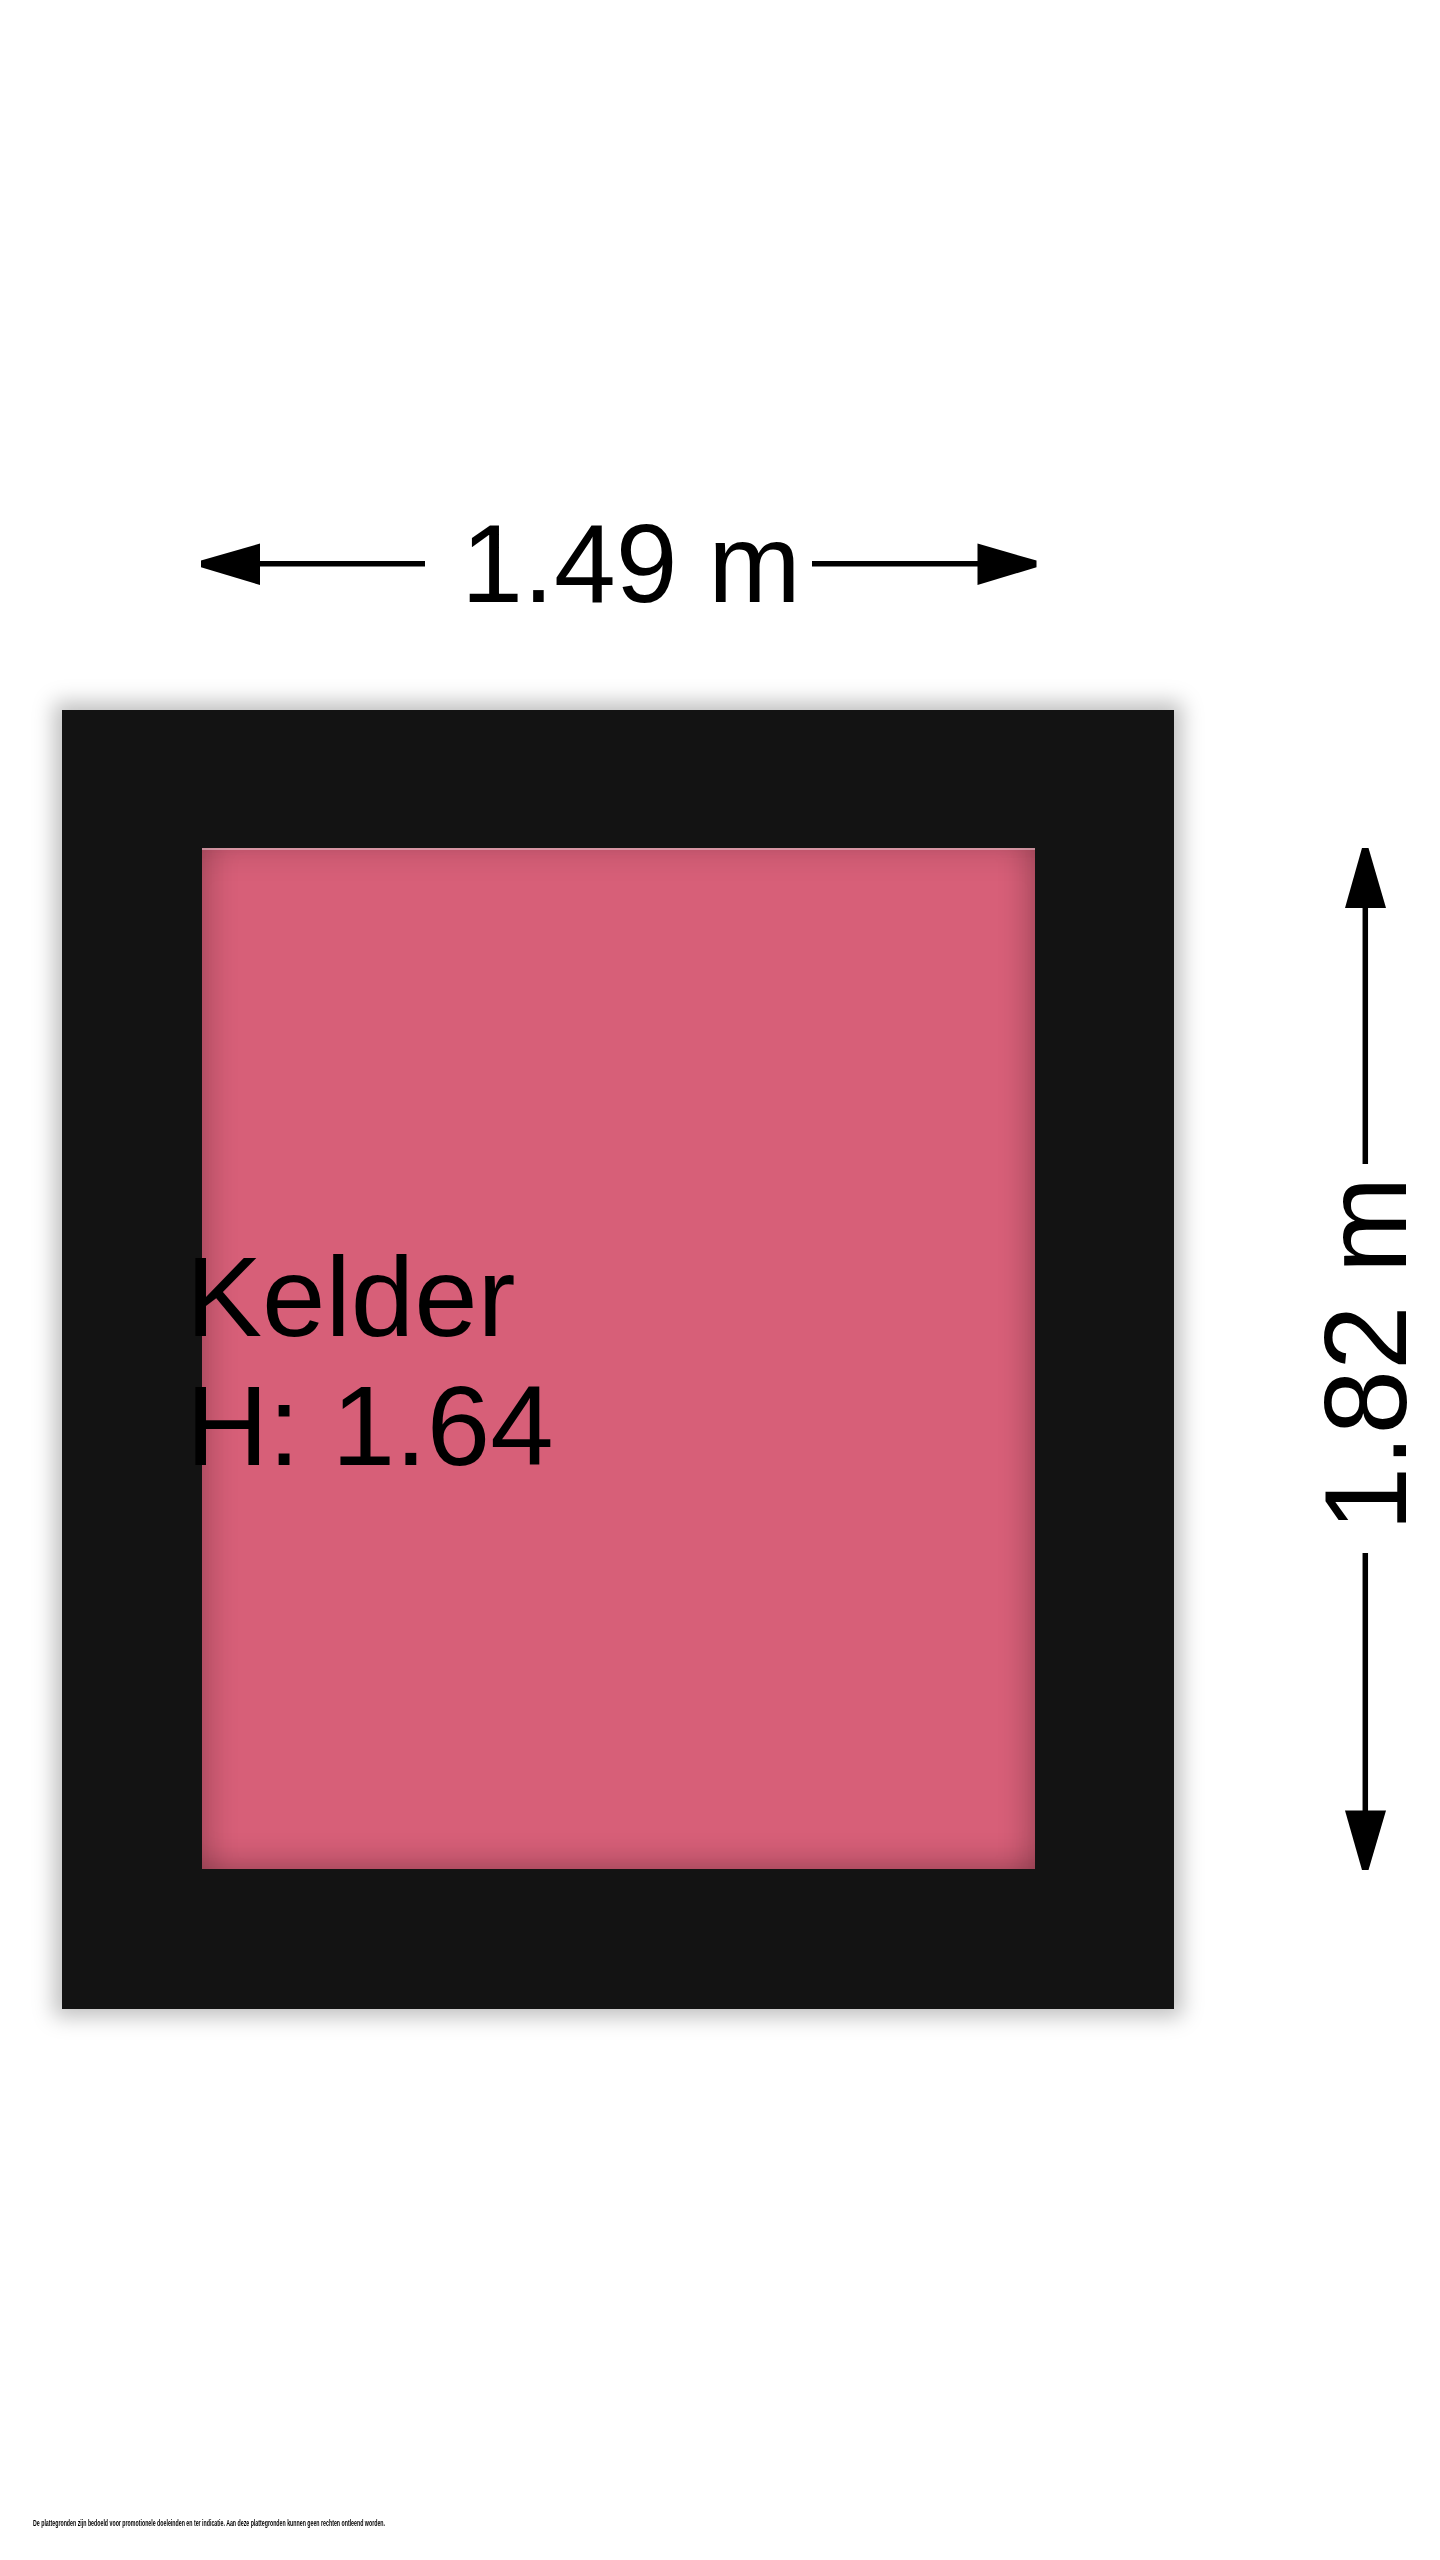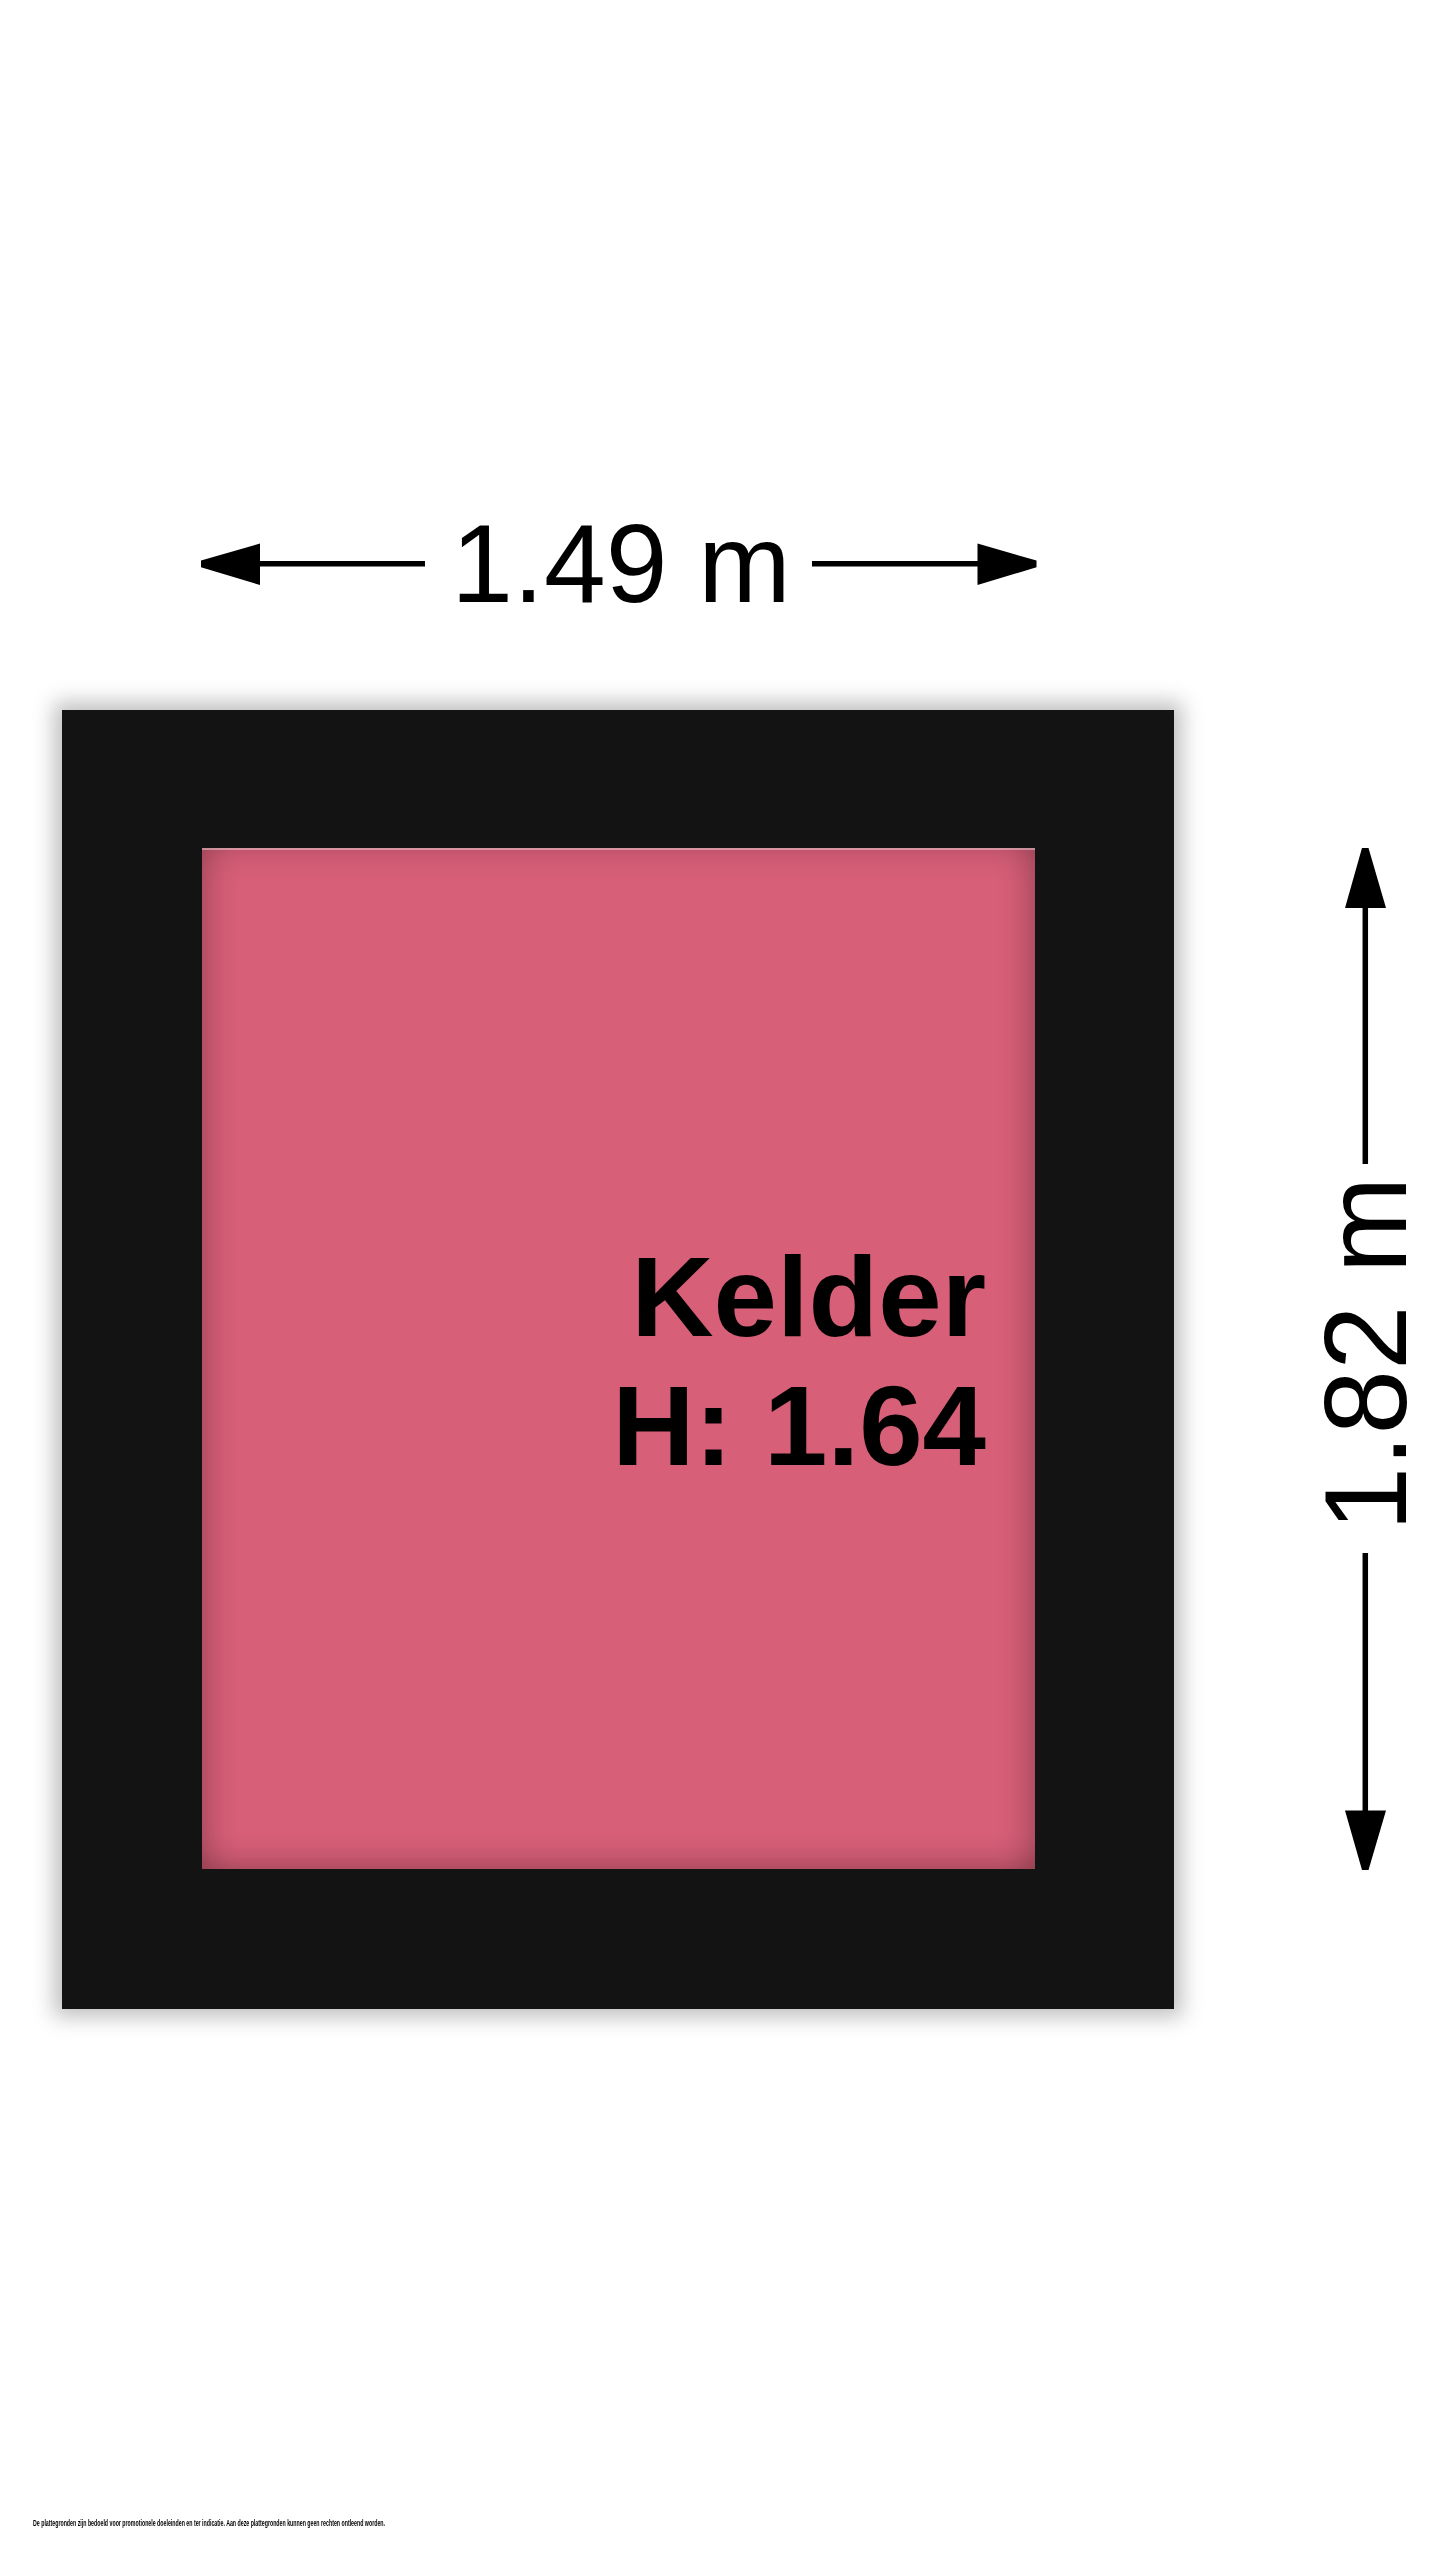--- a/index.html
+++ b/index.html
@@ -10,32 +10,32 @@
 </head>
 <body>
 
 <svg class="abs" style="left:0;top:0" width="1440" height="2560" viewBox="0 0 1440 2560">
   <line x1="203" y1="563.8" x2="425" y2="563.8" stroke="#000" stroke-width="5.5"></line>
   <line x1="812" y1="563.8" x2="1035" y2="563.8" stroke="#000" stroke-width="5.5"></line>
   <polygon points="201,560.6 201,567.2 260,585 260,543.5" fill="#000"></polygon>
   <polygon points="1036.5,560.6 1036.5,567.2 977.5,585 977.5,543.5" fill="#000"></polygon>
 </svg>
 
-<div class="abs" style="left:1px;top:509px;width:1240px;text-align:center;font-size:111px;line-height:111px;color:#000;">1.49&nbsp;m</div>
+<div class="abs" style="left:11px;top:509px;width:1240px;text-align:center;font-size:111px;line-height:111px;color:#000;">1.49&nbsp;m</div>
 
 <div class="abs" style="left:62px;top:710px;width:1112px;height:1299px;background:#131313;box-shadow:0 0 20px 8px rgba(0,0,0,0.25);"></div>
 
 <div class="abs" style="left:202px;top:848px;width:833px;height:1021px;background:#d75f78;
   box-shadow:inset 0 2px 0 0 rgba(255,255,255,0.38),
              inset 0 26px 24px -13px rgba(0,0,0,0.08),
              inset 26px 0 24px -13px rgba(0,0,0,0.16),
              inset -26px 0 24px -13px rgba(0,0,0,0.17),
              inset 0 -26px 24px -13px rgba(0,0,0,0.16);"></div>
 
-<div class="abs" style="left:186px;top:1232px;width:800px;text-align:right;font-size:114px;line-height:129px;color:#000;font-weight:bold;">Kelder<br>H: 1.64</div>
+<div class="abs" style="left:186px;top:1232px;width:800px;text-align:left;font-size:114px;line-height:129px;color:#000;">Kelder<br>H: 1.64</div>
 
 <svg class="abs" style="left:0;top:0" width="1440" height="2560" viewBox="0 0 1440 2560">
   <line x1="1365.3" y1="906" x2="1365.3" y2="1164" stroke="#000" stroke-width="5.5"></line>
   <line x1="1365.3" y1="1553" x2="1365.3" y2="1812" stroke="#000" stroke-width="5.5"></line>
   <polygon points="1362,848 1368.5,848 1386,908 1345,908" fill="#000"></polygon>
   <polygon points="1362,1870 1368.5,1870 1386,1810.5 1345,1810.5" fill="#000"></polygon>
 </svg>
 
 <div class="abs" style="left:1166px;top:1298px;width:400px;height:112px;line-height:112px;text-align:center;font-size:116px;color:#000;transform:rotate(-90deg);transform-origin:50% 50%;">1.82&nbsp;m</div>
 

